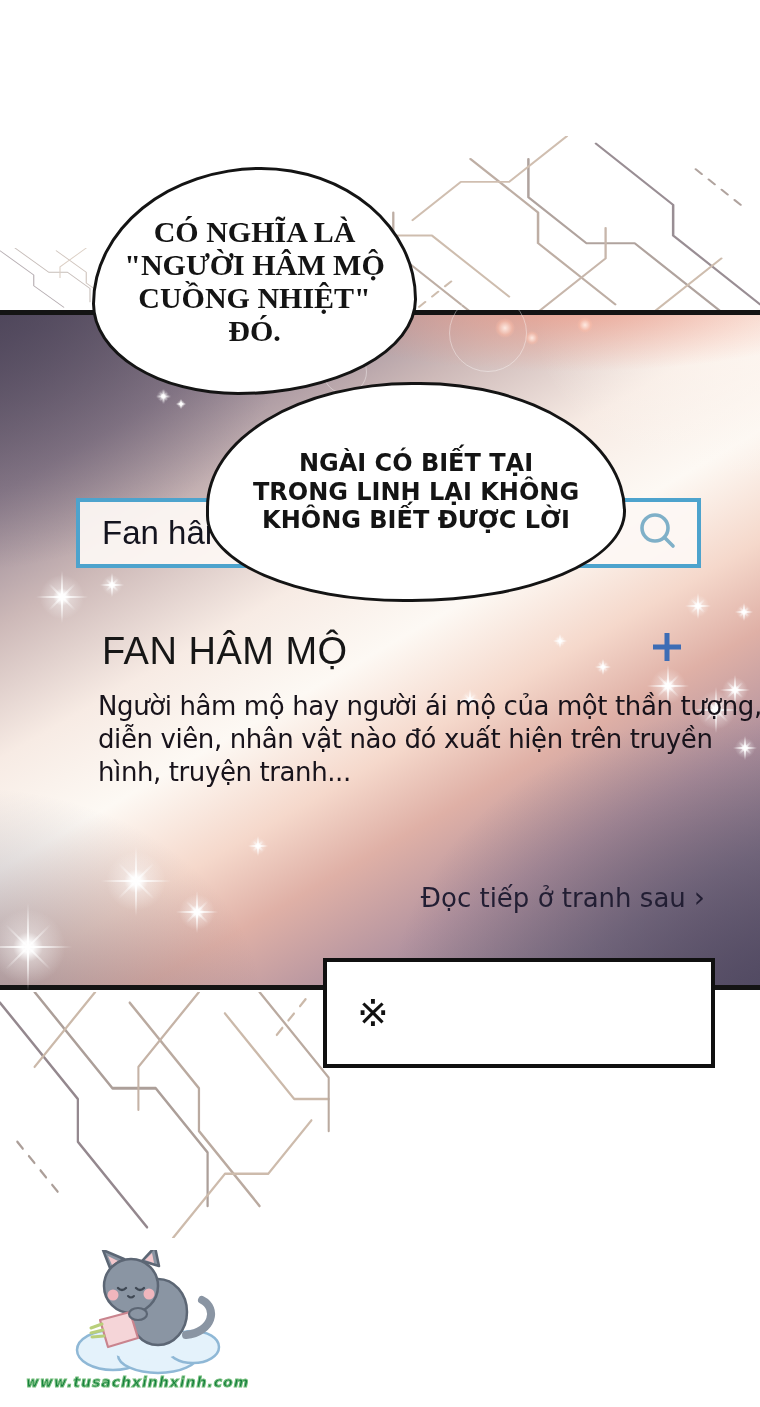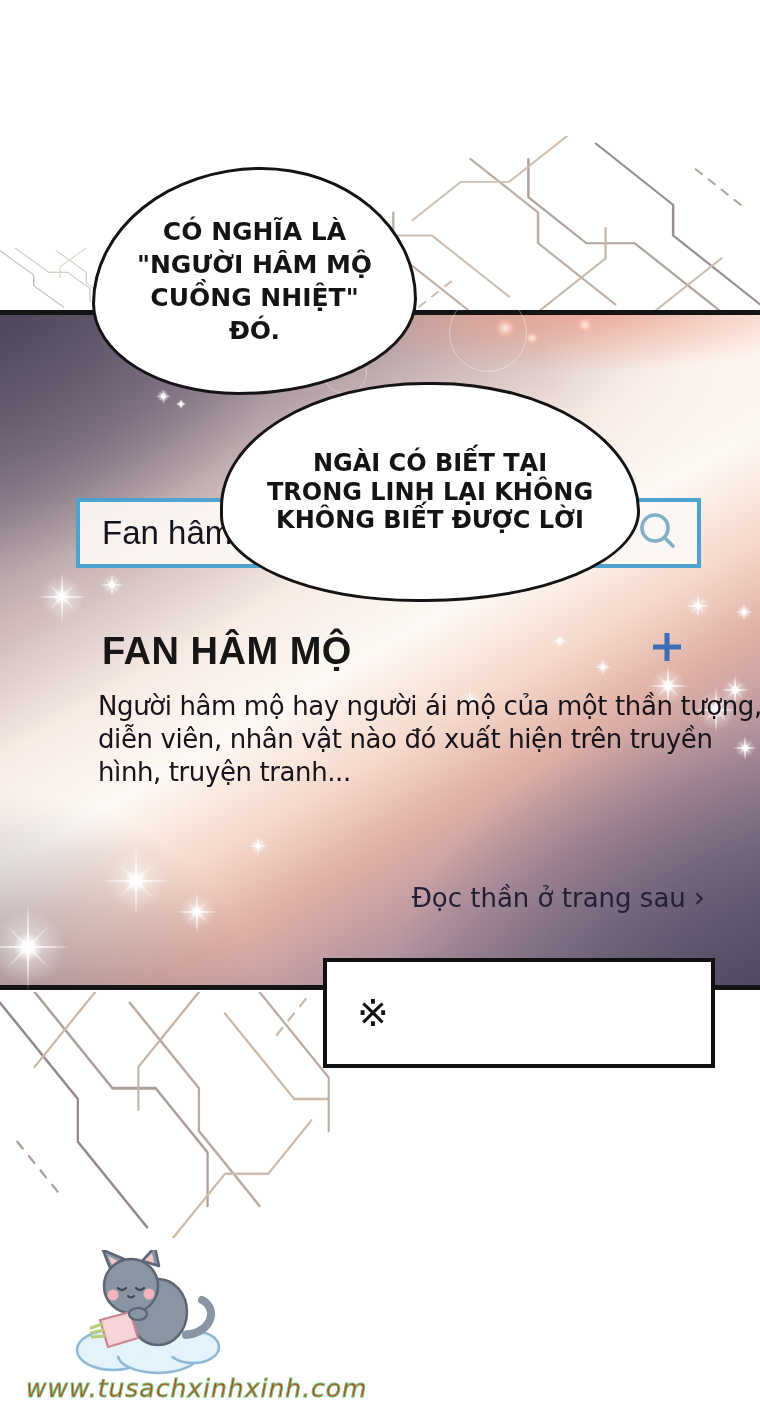--- a/index.html
+++ b/index.html
@@ -40,37 +40,37 @@
   .glow{position:absolute;border-radius:50%;transform:translate(-50%,-50%);pointer-events:none;
         background:radial-gradient(circle,rgba(255,236,228,.95),rgba(255,190,168,.45) 50%,transparent 72%);}
   .ring{position:absolute;border:1px solid rgba(255,255,255,.38);border-radius:50%;
         transform:translate(-50%,-50%);pointer-events:none;}
 
   
   .bubble{position:absolute;background:#ffffff;border:3.5px solid #141414;box-sizing:border-box;
           display:flex;flex-direction:column;justify-content:center;align-items:center;
           text-align:center;color:#141414;font-weight:bold;z-index:5;}
   .bubble .ln{white-space:nowrap;}
-  .bubble-1{left:92px;top:167px;width:325px;height:228px;font-size:25px;line-height:33px;
-            border-radius:52% 48% 55% 45% / 60% 58% 42% 40%;}
-  .bubble-2{left:220px;top:382px;width:420px;height:220px;font-size:24px;line-height:28.5px;
+  .bubble-1{left:92px;top:167px;width:325px;height:228px;font-size:30px;line-height:33px;
+            border-radius:52% 48% 55% 45% / 60% 58% 42% 40%;font-family:Liberation Serif, serif;}
+  .bubble-2{left:206px;top:382px;width:420px;height:220px;font-size:24px;line-height:28.5px;
             border-radius:50% 50% 52% 48% / 58% 60% 42% 40%;}
 
   
   .search-bar{position:absolute;left:76px;top:498px;width:625px;height:70px;box-sizing:border-box;
               border:4px solid #4da3cd;background:rgba(253,247,244,.93);
               display:flex;align-items:center;z-index:3;}
   .search-bar input{flex:1;border:none;outline:none;background:transparent;
               font-family:"Liberation Sans",sans-serif;font-size:33px;color:#14141f;
               padding:0 0 0 22px;min-width:0;}
   .search-icon{width:44px;height:44px;margin-right:16px;flex:0 0 auto;cursor:pointer;}
 
   
   .result-title{position:absolute;left:102px;top:630px;font-family:"Liberation Sans",sans-serif;
-                font-weight:bold;font-size:38px;letter-spacing:.5px;color:#161616;z-index:2;text-align:center;}
+                font-weight:normal;font-size:38px;letter-spacing:.5px;color:#161616;z-index:2;text-align:center;}
   .add-btn{position:absolute;left:653px;top:633px;width:28px;height:28px;z-index:2;cursor:pointer;}
   .add-btn::before,.add-btn::after{content:"";position:absolute;background:#3d6db5;}
   .add-btn::before{left:50%;top:0;width:5px;height:100%;transform:translateX(-50%);}
   .add-btn::after{top:50%;left:0;height:5px;width:100%;transform:translateY(-50%);}
   .result-desc{position:absolute;left:98px;top:690px;font-size:26px;line-height:33px;
                letter-spacing:-.4px;color:#18131b;z-index:2;}
   .result-desc .ln{white-space:nowrap;}
   .read-more{position:absolute;right:55px;top:881px;font-size:26px;color:#221e33;z-index:2;
              cursor:pointer;white-space:nowrap;}
   .read-more .chev{display:inline-block;margin-left:8px;font-size:28px;}
@@ -78,22 +78,22 @@
   
   .note-box{position:absolute;left:323px;top:958px;width:392px;height:110px;box-sizing:border-box;
             background:#ffffff;border:4px solid #101010;display:flex;align-items:center;z-index:6;}
   .note-symbol{width:92px;text-align:center;font-size:38px;color:#111;line-height:1;}
   .note-text{flex:1;text-align:center;font-size:26px;line-height:36px;color:#0d0d12;
              padding-right:14px;}
   .note-text .ln{white-space:nowrap;}
 
   
   .cat-logo{position:absolute;left:58px;top:1250px;width:175px;height:125px;}
-  .watermark{position:absolute;left:26px;top:1374px;font-size:25px;font-style:italic;font-weight:normal;
-             letter-spacing:1px;color:#c2410c;-webkit-text-stroke:1px #74bd7c;white-space:nowrap;}
+  .watermark{position:absolute;left:26px;top:1374px;font-size:14px;font-style:italic;font-weight:bold;
+             letter-spacing:1px;color:#15803d;-webkit-text-stroke:1px #74bd7c;white-space:nowrap;}
 </style>
 </head>
 <body>
 
 <div class="page">
 
   <svg class="pattern pattern-tl" viewBox="0 0 400 230" preserveAspectRatio="none">
     <path d="M0,10 L90,100 L90,140 L170,220" stroke="#8f8289" stroke-width="3"></path>
     <path d="M40,0 L130,90 L180,90 L240,150 L240,200" stroke="#a89a94" stroke-width="3"></path>
     <path d="M150,10 L230,90 L230,130 L300,200" stroke="#b7a69b" stroke-width="3"></path>
@@ -195,21 +195,21 @@
   </div>
 
   <div class="result-title">FAN HÂM MỘ</div>
   <div class="add-btn"></div>
   <div class="result-desc">
     <div class="ln">Người hâm mộ hay người ái mộ của một thần tượng,</div>
     <div class="ln">diễn viên, nhân vật nào đó xuất hiện trên truyền</div>
     <div class="ln">hình, truyện tranh...</div>
   </div>
   <div class="read-more">
-    <span>Đọc thần ở trang sau</span><span class="chev">›</span>
+    <span>Đọc tiếp ở tranh sau</span><span class="chev">›</span>
   </div>
 
   <div class="bubble bubble-1">
     <div class="ln">CÓ NGHĨA LÀ</div>
     <div class="ln">"NGƯỜI HÂM MỘ</div>
     <div class="ln">CUỒNG NHIỆT"</div>
     <div class="ln">ĐÓ.</div>
   </div>
   <div class="bubble bubble-2">
     <div class="ln">NGÀI CÓ BIẾT TẠI</div>

